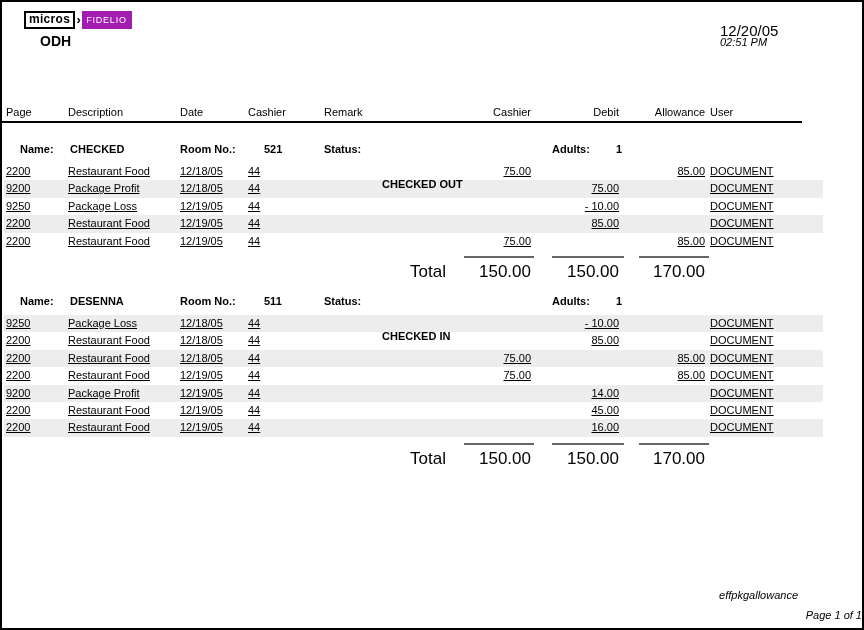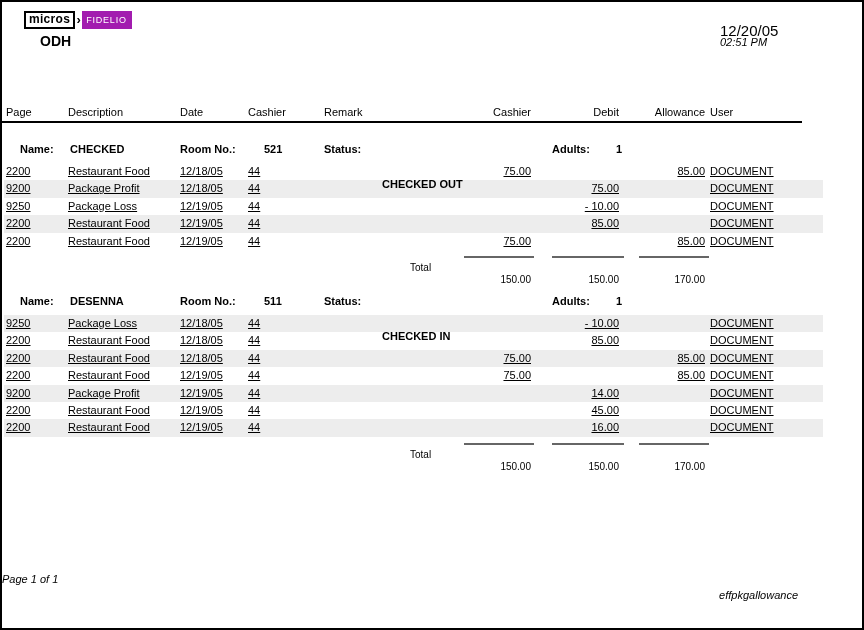--- a/index.html
+++ b/index.html
@@ -49,35 +49,35 @@
   .gh-room-label { left:176px; }
   .gh-room       { left:260px; }
   .gh-status-label { left:320px; }
   .gh-status       { left:378px;margin-top:35px; }
   .gh-adults-label { left:548px; }
   .gh-adults       { left:612px; }
 
   .row { height:17.4px; line-height:17.4px;text-decoration:underline; }
   .row.shaded { background:var(--stripe_gray, #ededed); }
 
-  .total-row { position:relative; height:24px; margin-top:5px; font-size:10px; }
+  .total-row { position:relative; height:24px; margin-top:5px; font-size:17px; }
   .total-overline { position:absolute; top:1px; height:0; border-top:2px solid #666; }
   .ov-credit { left:460px; width:70px; }
   .ov-debit  { left:548px; width:72px; }
   .ov-allow  { left:635px; width:70px; }
   .total-label  { position:absolute; left:406px; top:7px; }
-  .total-amount { position:absolute; top:7px; text-align:right;margin-top:12px; }
+  .total-amount { position:absolute; top:7px; text-align:right; }
   .t-credit { left:438px; width:89px; }
   .t-debit  { left:527px; width:88px; }
   .t-allow  { left:615px; width:86px;text-align:right; }
 
   .group + .group { margin-top:14px; }
 
   
-  .footer-page { position:absolute; top:571px; left:0; right:0; text-align:left; font-style:italic; font-size:11px; }
+  .footer-page { position:absolute; top:607px; left:0; right:0; text-align:right; font-style:italic; font-size:11px; }
   .footer-id   { position:absolute; top:587px; right:64px; font-style:italic; font-size:11px; }
 </style>
 </head>
 <body>
 
 <div class="page">
 
   <div class="logo">
     <span class="logo-micros">micros</span>
     <span class="logo-arrow">›</span>

